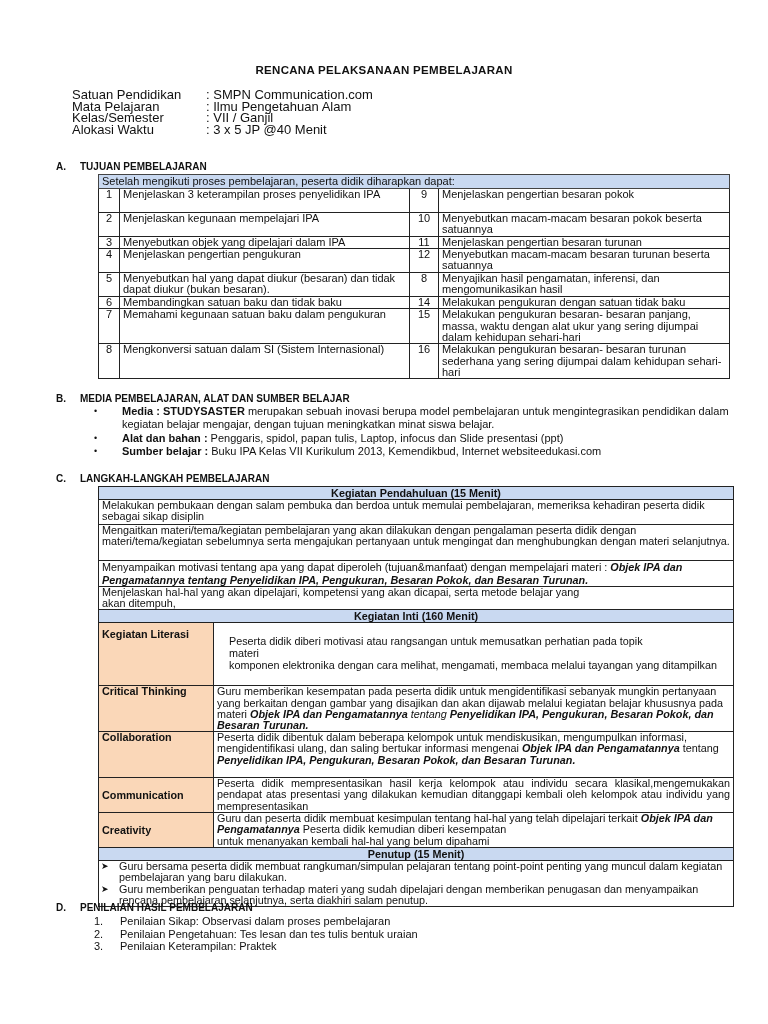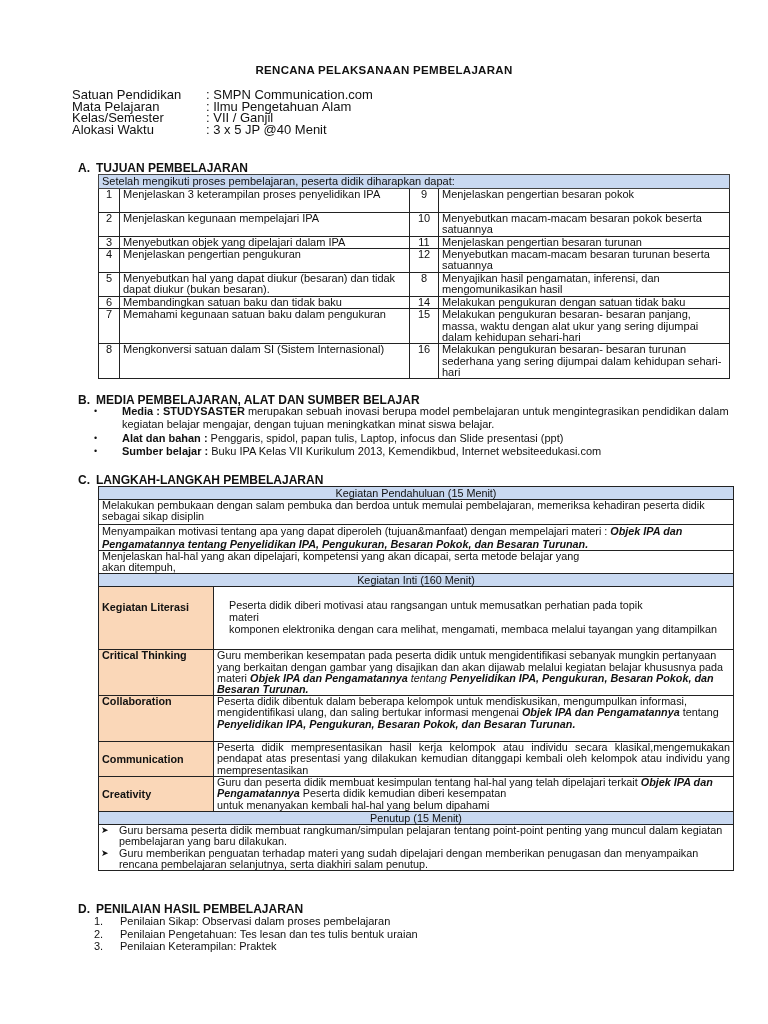--- a/index.html
+++ b/index.html
@@ -11,21 +11,21 @@
   .page { position:absolute; left:0; top:0; width:636px; height:1024px;margin-top:24px; }
   .doc-title {
     position:absolute; top:40px; left:0; width:800px; text-align:center;
     font-weight:bold; font-size:11.5px; letter-spacing:0.3px;
   }
   .meta { position:absolute; left:72px; top:65px; font-size:13px; line-height:11.6px; }
   .meta-row { display:flex; }
   .meta-label { width:134px; }
   .meta-value { }
   .sec-h {
-    position:absolute; left:72px; font-weight:bold; font-size:12px;text-align:center;
+    position:absolute; left:56px; font-weight:bold; font-size:10px;
   }
   .sec-h .num { display:inline-block; width:24px; }
 
   table { border-collapse:collapse; position:absolute; font-size:11px; }
   td { border:1px solid #222; vertical-align:top; padding:0 3px; line-height:11.2px; }
 
   
   #tbl-a { left:98px; top:150px; width:632px; }
   #tbl-a .hdr td { background:#c9d9f1; border:1.5px solid #444; line-height:13px; }
   #tbl-a td.n { width:16px; text-align:center; padding:0 2px; }
@@ -34,21 +34,21 @@
   #tbl-a td.t2 { }
 
   .bullets { position:absolute; left:92px; top:381px; font-size:11px; line-height:13.4px; width:650px; }
   .bullet { display:flex; }
   .bullet .dot { width:28px; font-size:9px; padding-left:2px; }
   .bullet .txt { flex:1; }
 
   
   #tbl-c { left:98px; top:462px; width:636px; }
   #tbl-c td { font-size:10.8px; line-height:11.2px; }
-  #tbl-c .band td { background:#c9d9f1; text-align:center; font-weight:normal; line-height:12px; }
+  #tbl-c .band td { background:#c9d9f1; text-align:center; font-weight:bold; line-height:12px; }
   #tbl-c td.lbl { background:#fad7b8; font-weight:bold; width:108px; }
   .clip { overflow:hidden; }
   .arrow { display:inline-block; width:18px; font-size:9px; }
   .penutup-item { display:flex; }
   .penutup-item .tx { flex:1; }
 
   .list-d { position:absolute; left:92px; top:891px; font-size:11px; line-height:12.6px; }
   .list-d .it { display:flex; }
   .list-d .it .no { width:26px; padding-left:2px; }
 </style>
@@ -162,33 +162,36 @@
 
   <table id="tbl-c">
     <tbody>
         <tr class="band">
           <td colspan="2">Kegiatan Pendahuluan (15 Menit)</td>
         </tr>
     <tr>
           <td colspan="2" style="height:24px;">Melakukan pembukaan dengan salam pembuka dan berdoa untuk memulai pembelajaran, memeriksa kehadiran peserta didik sebagai sikap disiplin</td>
         </tr>
     <tr>
+          <td colspan="2" style="height:35px;">Mengaitkan materi/tema/kegiatan pembelajaran yang akan dilakukan dengan pengalaman peserta didik dengan materi/tema/kegiatan sebelumnya serta mengajukan pertanyaan untuk mengingat dan menghubungkan dengan materi selanjutnya.</td>
+        </tr>
+    <tr>
       <td colspan="2" style="height:25px;padding:0;">
         <div class="clip" style="height:25px;padding:0 3px;line-height:13px;"><span>Menyampaikan motivasi tentang apa yang dapat diperoleh (tujuan&amp;manfaat) dengan mempelajari materi : </span><b><i>Objek IPA dan Pengamatannya tentang Penyelidikan IPA, Pengukuran, Besaran Pokok, dan Besaran Turunan.</i></b></div>
       </td>
     </tr>
     <tr>
           <td colspan="2" style="height:22px;padding-right:130px;">Menjelaskan hal-hal yang akan dipelajari, kompetensi yang akan dicapai, serta metode belajar yang akan ditempuh,</td>
         </tr>
 
     <tr class="band">
           <td colspan="2">Kegiatan Inti (160 Menit)</td>
         </tr>
     <tr>
-      <td class="lbl" style="line-height:14px;padding-top:13px;">Kegiatan Literasi</td>
+      <td class="lbl" style="line-height:14px;padding-top:4px;">Kegiatan Literasi</td>
       <td style="padding:12px;">
         <div class="clip" style="height:38px;padding:0 3px;line-height:12px;">
               <div style="padding-right:60px;">Peserta didik diberi motivasi atau rangsangan untuk memusatkan perhatian pada topik materi</div>
               <div>komponen elektronika dengan cara melihat, mengamati, membaca melalui tayangan yang ditampilkan</div>
             </div>
       </td>
     </tr>
     <tr>
       <td class="lbl">Critical Thinking</td>
       <td style="height:44px;"><span>Guru memberikan kesempatan pada peserta didik untuk mengidentifikasi sebanyak mungkin pertanyaan yang berkaitan dengan gambar yang disajikan dan akan dijawab melalui kegiatan belajar khususnya pada materi </span><b><i>Objek IPA dan Pengamatannya</i></b><i>  tentang</i> <b><i>Penyelidikan IPA, Pengukuran, Besaran Pokok, dan Besaran Turunan.</i></b></td>

